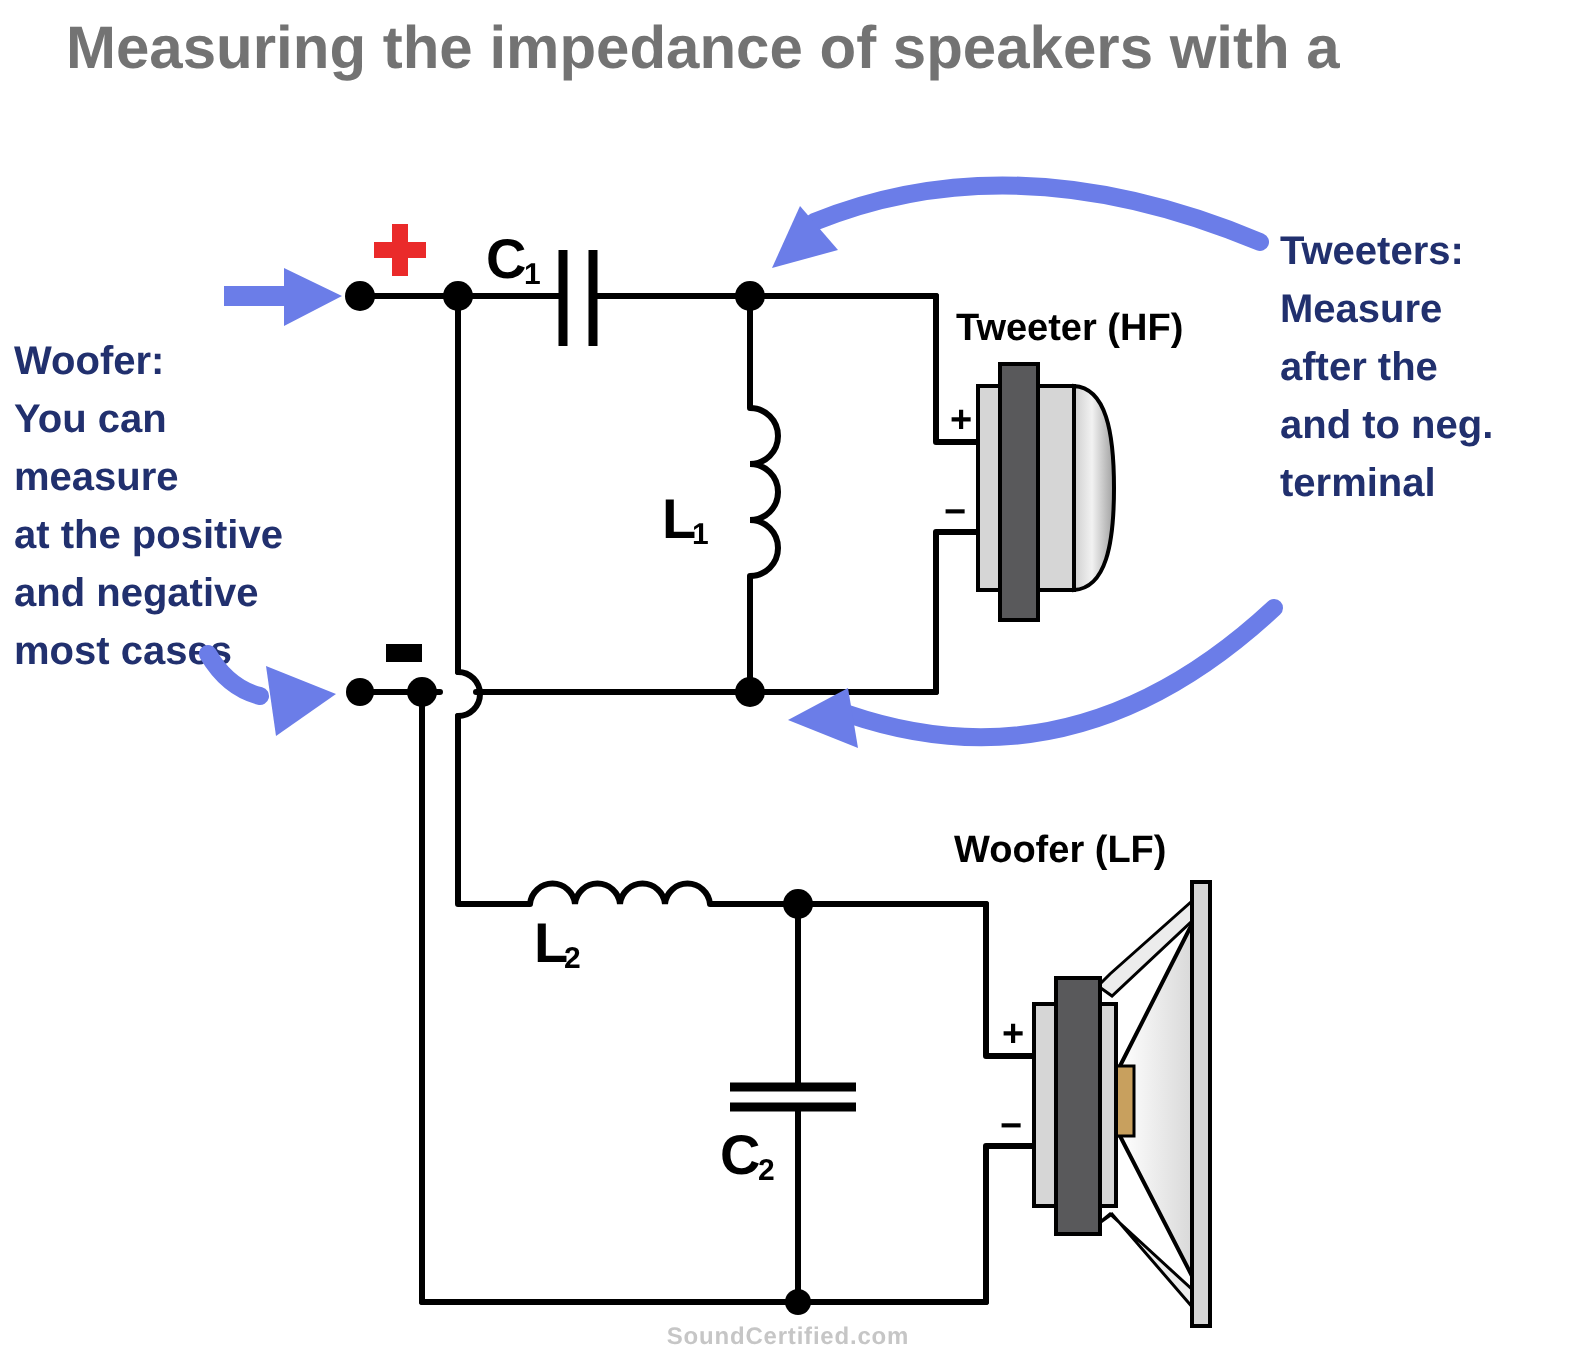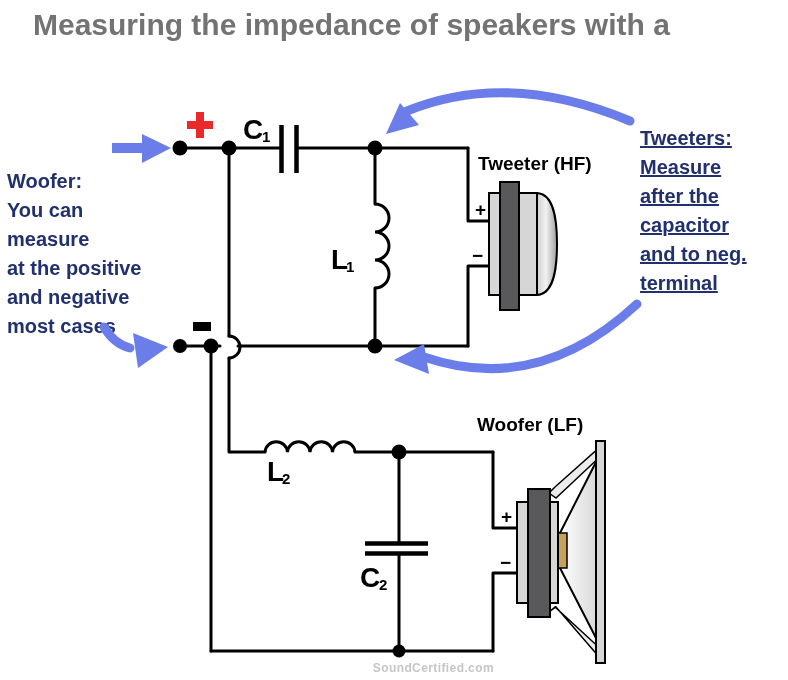--- a/index.html
+++ b/index.html
@@ -10,23 +10,23 @@
   .title{
     position:absolute;left:33px;top:5px;width:740px;
     color:#737373;font-size:30px;font-weight:bold;line-height:40px;
     letter-spacing:0px;
   }
   .note{
     position:absolute;color:#21306e;font-size:20px;font-weight:bold;
     line-height:29px;white-space:nowrap;
   }
   .note-left{left:7px;top:131px;margin-top:36px;}
-  .note-right{left:640px;top:124px;text-decoration:underline;}
+  .note-right{left:640px;top:112px;}
   .watermark{
-    position:absolute;left:294px;top:661px;width:200px;text-align:right;
+    position:absolute;left:294px;top:661px;width:200px;text-align:center;
     color:#c6c6c6;font-size:12px;font-weight:bold;letter-spacing:0.4px;
   }
   svg{position:absolute;left:0;top:0;}
   .svgtext{font-family:"Liberation Sans", sans-serif;font-weight:bold;fill:#000;}
 </style>
 </head>
 <body>
 
 <div class="title">
   <div>Measuring the impedance of speakers with a</div>
@@ -38,21 +38,20 @@
   <div>measure</div>
   <div>at the positive</div>
   <div>and negative</div>
   <div>most cases</div>
 </div>
 
 <div class="note note-right">
   <div>Tweeters:</div>
   <div>Measure</div>
   <div>after the</div>
-  <div>capacitor</div>
   <div>and to neg.</div>
   <div>terminal</div>
 </div>
 
 <svg width="788" height="680" viewBox="0 0 788 680">
   <defs>
     <linearGradient id="domeGrad" x1="0" y1="0" x2="1" y2="0">
       <stop offset="0" stop-color="#cfcfcf"></stop>
       <stop offset="0.45" stop-color="#f2f2f2"></stop>
       <stop offset="1" stop-color="#9f9f9f"></stop>

